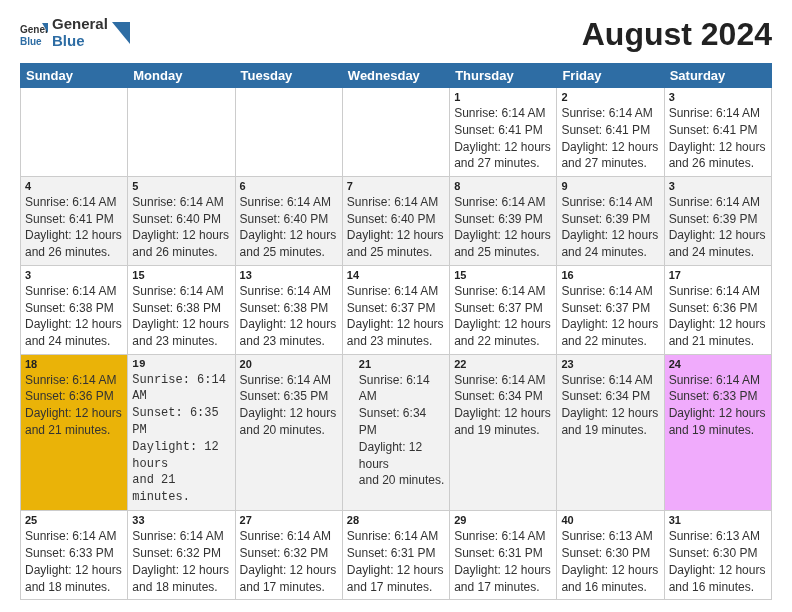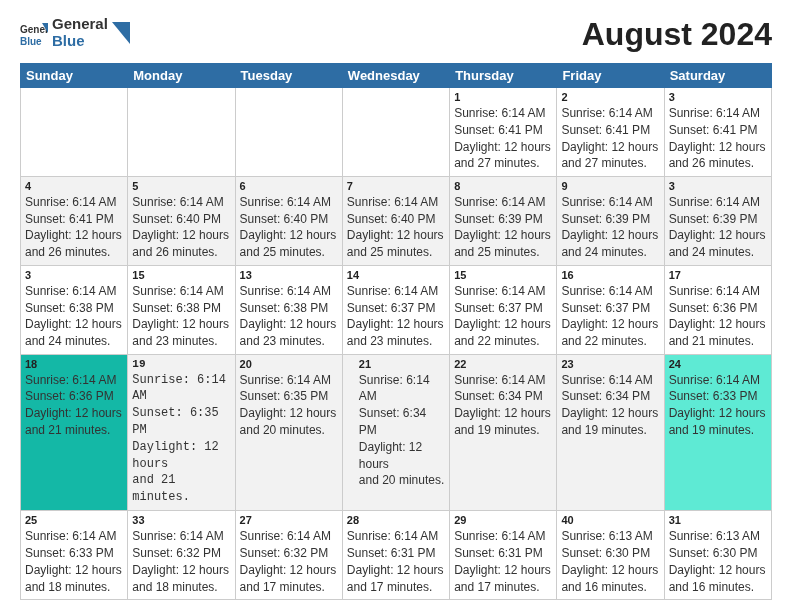--- a/index.html
+++ b/index.html
@@ -262,21 +262,21 @@
           </td>
           <td>
             <span class="day-num">17</span>
             <div class="day-info" style="white-space: pre-line;">Sunrise: 6:14 AM
 Sunset: 6:36 PM
 Daylight: 12 hours
 and 21 minutes.</div>
           </td>
         </tr>
         <tr>
-          <td style="background: #14b8a6; margin-left: 36px;">
+          <td style="background: #eab308; margin-left: 36px;">
             <span class="day-num">18</span>
             <div class="day-info" style="white-space: pre-line;">Sunrise: 6:14 AM
 Sunset: 6:36 PM
 Daylight: 12 hours
 and 21 minutes.</div>
           </td>
           <td style="background: rgb(242, 242, 242); font-family: Liberation Mono, monospace;">
             <span class="day-num">19</span>
             <div class="day-info" style="white-space: pre-line;">Sunrise: 6:14 AM
 Sunset: 6:35 PM
@@ -304,21 +304,21 @@
 Daylight: 12 hours
 and 19 minutes.</div>
           </td>
           <td style="background: rgb(242, 242, 242); margin-left: 8px;">
             <span class="day-num">23</span>
             <div class="day-info" style="white-space: pre-line;">Sunrise: 6:14 AM
 Sunset: 6:34 PM
 Daylight: 12 hours
 and 19 minutes.</div>
           </td>
-          <td style="background: #5eead4;">
+          <td style="background: #f0abfc;">
             <span class="day-num">24</span>
             <div class="day-info" style="white-space: pre-line;">Sunrise: 6:14 AM
 Sunset: 6:33 PM
 Daylight: 12 hours
 and 19 minutes.</div>
           </td>
         </tr>
         <tr>
           <td>
             <span class="day-num">25</span>

